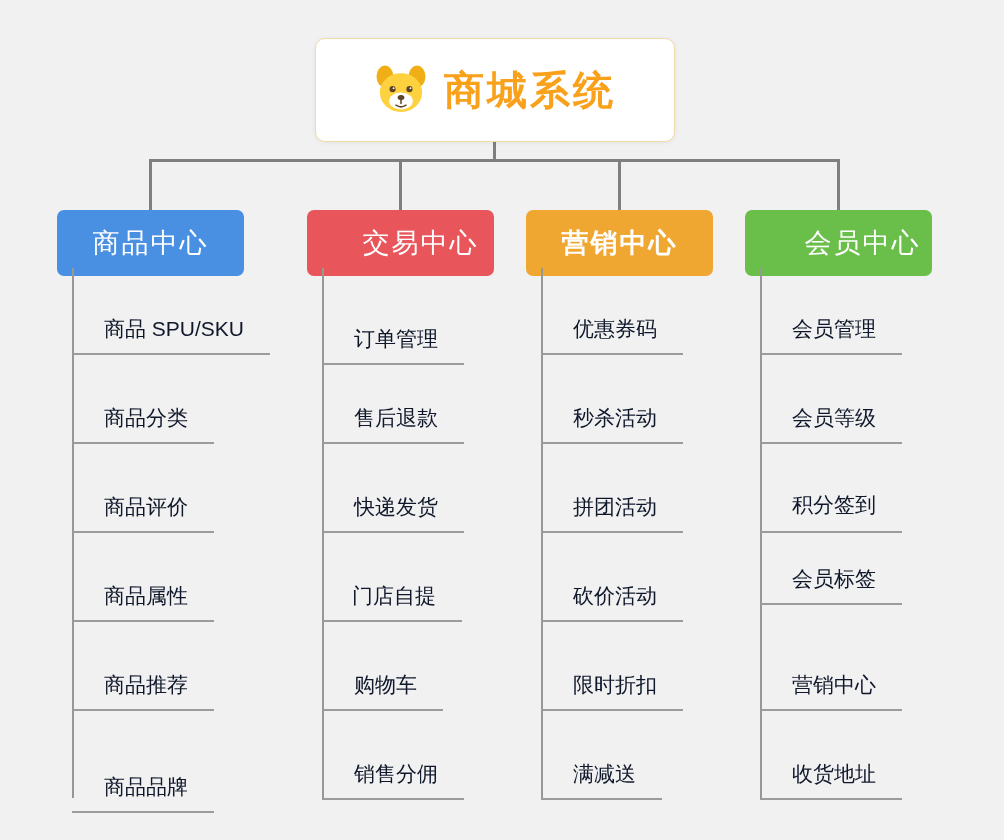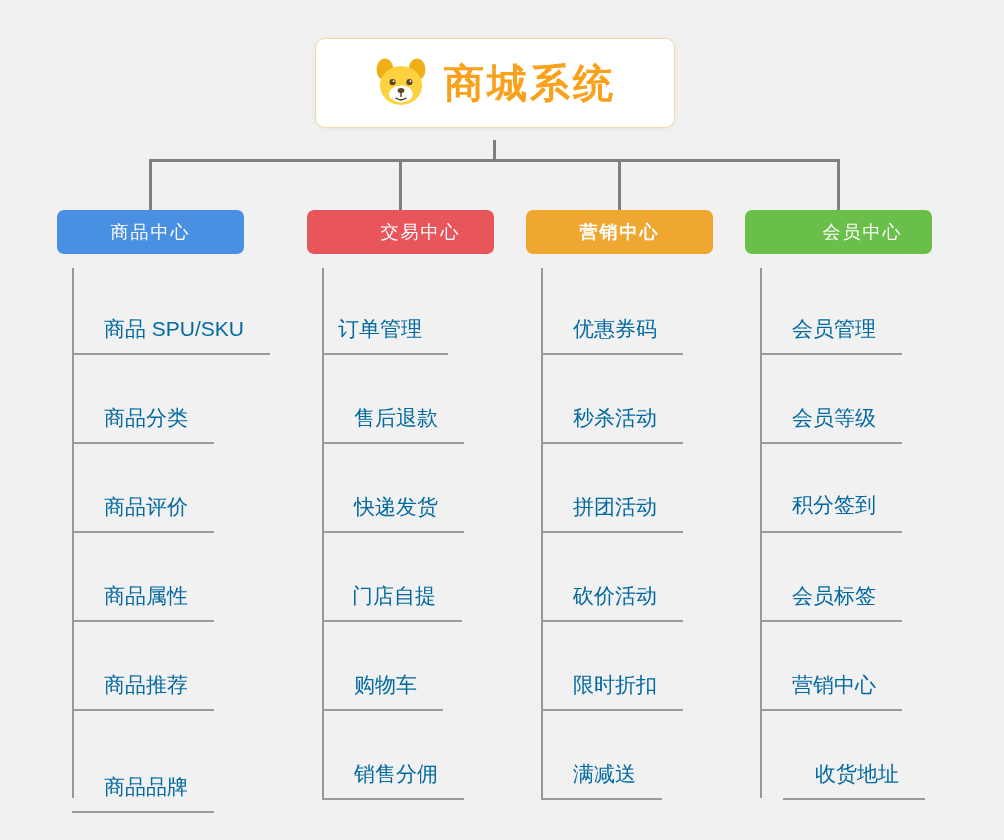--- a/index.html
+++ b/index.html
@@ -6,42 +6,42 @@
   html,body { background:#f1f1f1; font-family:"Liberation Sans", sans-serif; }
   #canvas {
     position:relative; width:1004px; height:840px;
     background:#f1f1f1; overflow:hidden;
   }
   .line { position:absolute; background:#7f7f7f; }
   .stub { left:493px; top:140px; width:3px; height:21px; }
   .bus  { left:149px; top:159px; width:691px; height:3px; }
 
   .root-node {
-    position:absolute; left:315px; top:38px; width:360px; height:90px;
+    position:absolute; left:315px; top:38px; width:360px; height:104px;
     background:#ffffff; border:1px solid #f4d9a8; border-radius:10px;
     display:flex; align-items:center; justify-content:center; gap:16px;
     box-shadow:0 1px 5px rgba(0,0,0,0.06);
   }
   .root-title {
     font-size:40px; font-weight:700; color:#f9a11b; letter-spacing:3px;
     line-height:1;
   }
   .dog { width:54px; height:54px; display:inline-flex; }
 
   .branch { position:absolute; top:210px; width:235px; }
   .branch .drop { left:92px; top:-50px; width:3px; height:50px; }
   .branch-header {
-    position:absolute; left:0; top:0; width:187px; height:44px;
-    border-radius:7px; color:#ffffff; font-size:18px; letter-spacing:2px;
+    position:absolute; left:0; top:0; width:187px; height:66px;
+    border-radius:7px; color:#ffffff; font-size:27px; letter-spacing:2px;
     display:flex; align-items:center; justify-content:center;
   }
   .branch .vline { left:15px; top:58px; width:2px; height:530px; background:#979797; }
   .item {
     position:absolute; left:15px;
-    font-size:21px; color:#0369a1; line-height:30px;
+    font-size:21px; color:#0f172a; line-height:30px;
     padding:0 26px 9px 32px;
     border-bottom:2px solid #9b9b9b;
     white-space:nowrap;
   }
 </style>
 </head>
 <body>
 
 <div id="canvas">
 
@@ -75,21 +75,21 @@
         <div class="item" style="top: 193px;">商品分类</div>
         <div class="item" style="top: 282px;">商品评价</div>
         <div class="item" style="top: 371px;">商品属性</div>
         <div class="item" style="top: 460px;">商品推荐</div>
         <div class="item" style="top: 562px;">商品品牌</div>
       </div>
       <div class="branch" style="left: 307px;">
         <div class="line drop"></div>
         <div class="branch-header" style="background: rgb(232, 85, 91); padding-left: 40px;">交易中心</div>
         <div class="line vline"></div>
-        <div class="item" style="top: 104px; padding-left: 16px;">订单管理</div>
+        <div class="item" style="top: 114px;">订单管理</div>
         <div class="item" style="top: 193px;">售后退款</div>
         <div class="item" style="top: 282px;">快递发货</div>
         <div class="item" style="top: 371px; padding-left: 30px;">门店自提</div>
         <div class="item" style="top: 460px;">购物车</div>
         <div class="item" style="top: 549px;">销售分佣</div>
       </div>
       <div class="branch" style="left: 526px;">
         <div class="line drop"></div>
         <div class="branch-header" style="background: rgb(240, 167, 50); font-weight: bold;">营销中心</div>
         <div class="line vline"></div>
@@ -100,19 +100,19 @@
         <div class="item" style="top: 460px;">限时折扣</div>
         <div class="item" style="top: 549px;">满减送</div>
       </div>
       <div class="branch" style="left: 745px;">
         <div class="line drop"></div>
         <div class="branch-header" style="background: rgb(106, 191, 75); padding-left: 48px;">会员中心</div>
         <div class="line vline"></div>
         <div class="item" style="top: 104px;">会员管理</div>
         <div class="item" style="top: 193px;">会员等级</div>
         <div class="item" style="top: 282px; font-family: Liberation Mono, monospace;">积分签到</div>
-        <div class="item" style="top: 371px;">会员标签</div>
+        <div class="item" style="top: 354px;">会员标签</div>
         <div class="item" style="top: 460px;">营销中心</div>
-        <div class="item" style="top: 549px; margin-left: 23px;">收货地址</div>
+        <div class="item" style="top: 549px;">收货地址</div>
       </div>
     </div>
 
 </div>
 
 </body></html>

